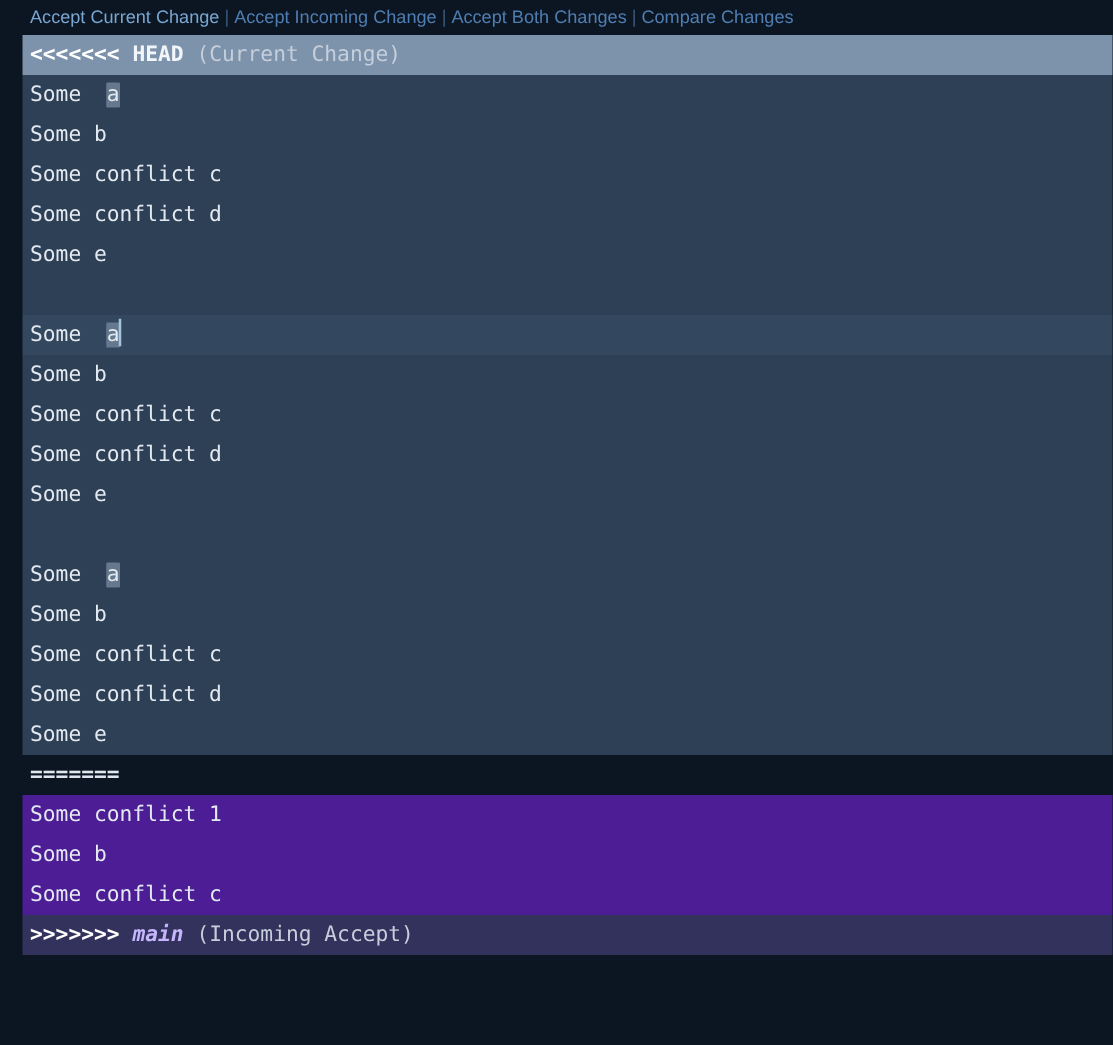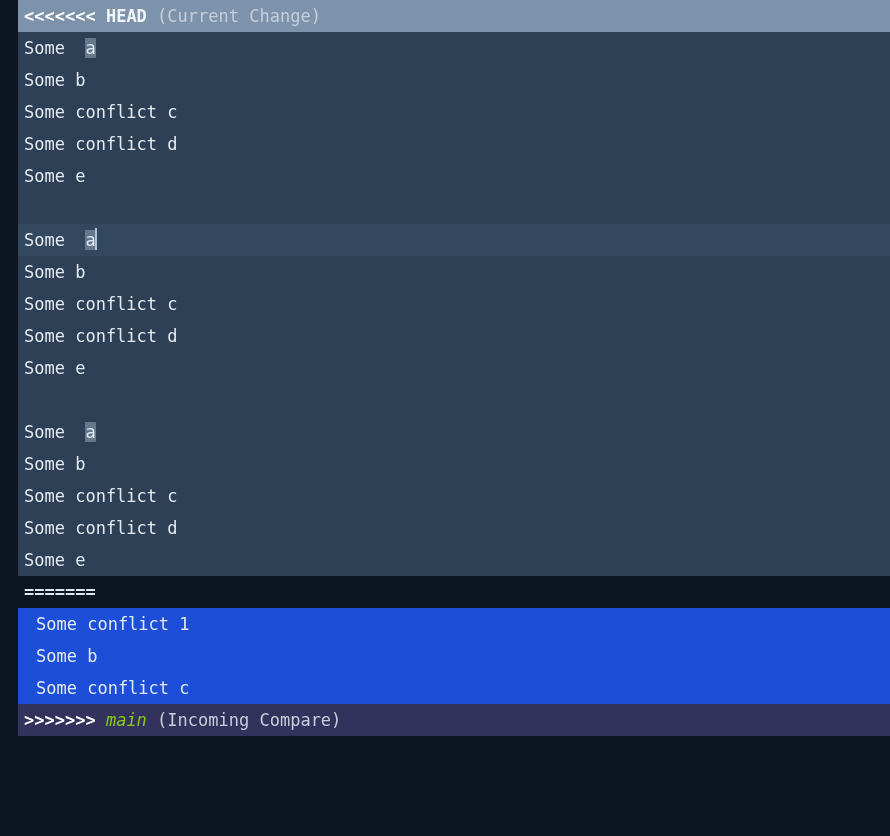--- a/index.html
+++ b/index.html
@@ -73,38 +73,38 @@
     white-space: pre;
     color: #e3e9f0;
     padding-left: 24px;
     box-sizing: border-box;
   }
 
   
   .bg-current        { background: #2e4055; }
   .bg-current-header { background: #7c93ab; }
   .bg-plain          { background: #0b1622; }
-  .bg-incoming       { background: #1d4ed8; margin-left: 12px; }
+  .bg-incoming       { background: #4c1d95; }
   .bg-incoming-footer{ background: #33325c; }
 
   
   .line.current-line { background: #33475e; }
 
   .marker-arrows {
     font-weight: bold;
     color: #ffffff;
   }
   .marker-head {
     font-weight: bold;
     color: #f2f6fa;
   }
   .marker-branch {
     font-style: italic;
-    font-weight: normal;
-    color: #84cc16;
+    font-weight: bold;
+    color: #c4b5fd;
   }
   .marker-note {
     color: #c6cedb;
   }
   .marker-eq {
     font-weight: bold;
     color: #dfe6ee;
   }
   .marker-arrows-in {
     font-weight: bold;
@@ -125,20 +125,21 @@
     background: #a8c5e0;
     vertical-align: -4px;
     margin-left: -1px;
   }
 </style>
 </head>
 <body>
 
 <div class="editor">
 
+  <div class="codelens" id="codelens-bar"><span class="cl-link primary">Accept Current Change</span><span class="cl-sep">|</span><span class="cl-link">Accept Incoming Change</span><span class="cl-sep">|</span><span class="cl-link">Accept Both Changes</span><span class="cl-sep">|</span><span class="cl-link">Compare Changes</span></div>
 
   <div class="code-area">
     <div class="gutter"></div>
     <div id="lines-container">
         <div class="line bg-current-header"><span class="marker-arrows">&lt;&lt;&lt;&lt;&lt;&lt;&lt;</span> <span class="marker-head">HEAD</span> <span class="marker-note">(Current Change)</span></div>
         <div class="line bg-current"><span>Some  </span><span class="occurrence">a</span></div>
         <div class="line bg-current"><span>Some b</span></div>
         <div class="line bg-current"><span>Some conflict c</span></div>
         <div class="line bg-current"><span>Some conflict d</span></div>
         <div class="line bg-current"><span>Some e</span></div>
@@ -151,17 +152,17 @@
         <div class="line bg-current"><span></span></div>
         <div class="line bg-current"><span>Some  </span><span class="occurrence">a</span></div>
         <div class="line bg-current"><span>Some b</span></div>
         <div class="line bg-current"><span>Some conflict c</span></div>
         <div class="line bg-current"><span>Some conflict d</span></div>
         <div class="line bg-current"><span>Some e</span></div>
         <div class="line bg-plain"><span class="marker-eq">=======</span></div>
         <div class="line bg-incoming"><span>Some conflict 1</span></div>
         <div class="line bg-incoming"><span>Some b</span></div>
         <div class="line bg-incoming"><span>Some conflict c</span></div>
-        <div class="line bg-incoming-footer"><span class="marker-arrows-in">&gt;&gt;&gt;&gt;&gt;&gt;&gt;</span> <span class="marker-branch">main</span> <span class="marker-note">(Incoming Compare)</span></div>
+        <div class="line bg-incoming-footer"><span class="marker-arrows-in">&gt;&gt;&gt;&gt;&gt;&gt;&gt;</span> <span class="marker-branch">main</span> <span class="marker-note">(Incoming Accept)</span></div>
       </div>
   </div>
 
 </div>
 
 </body></html>

